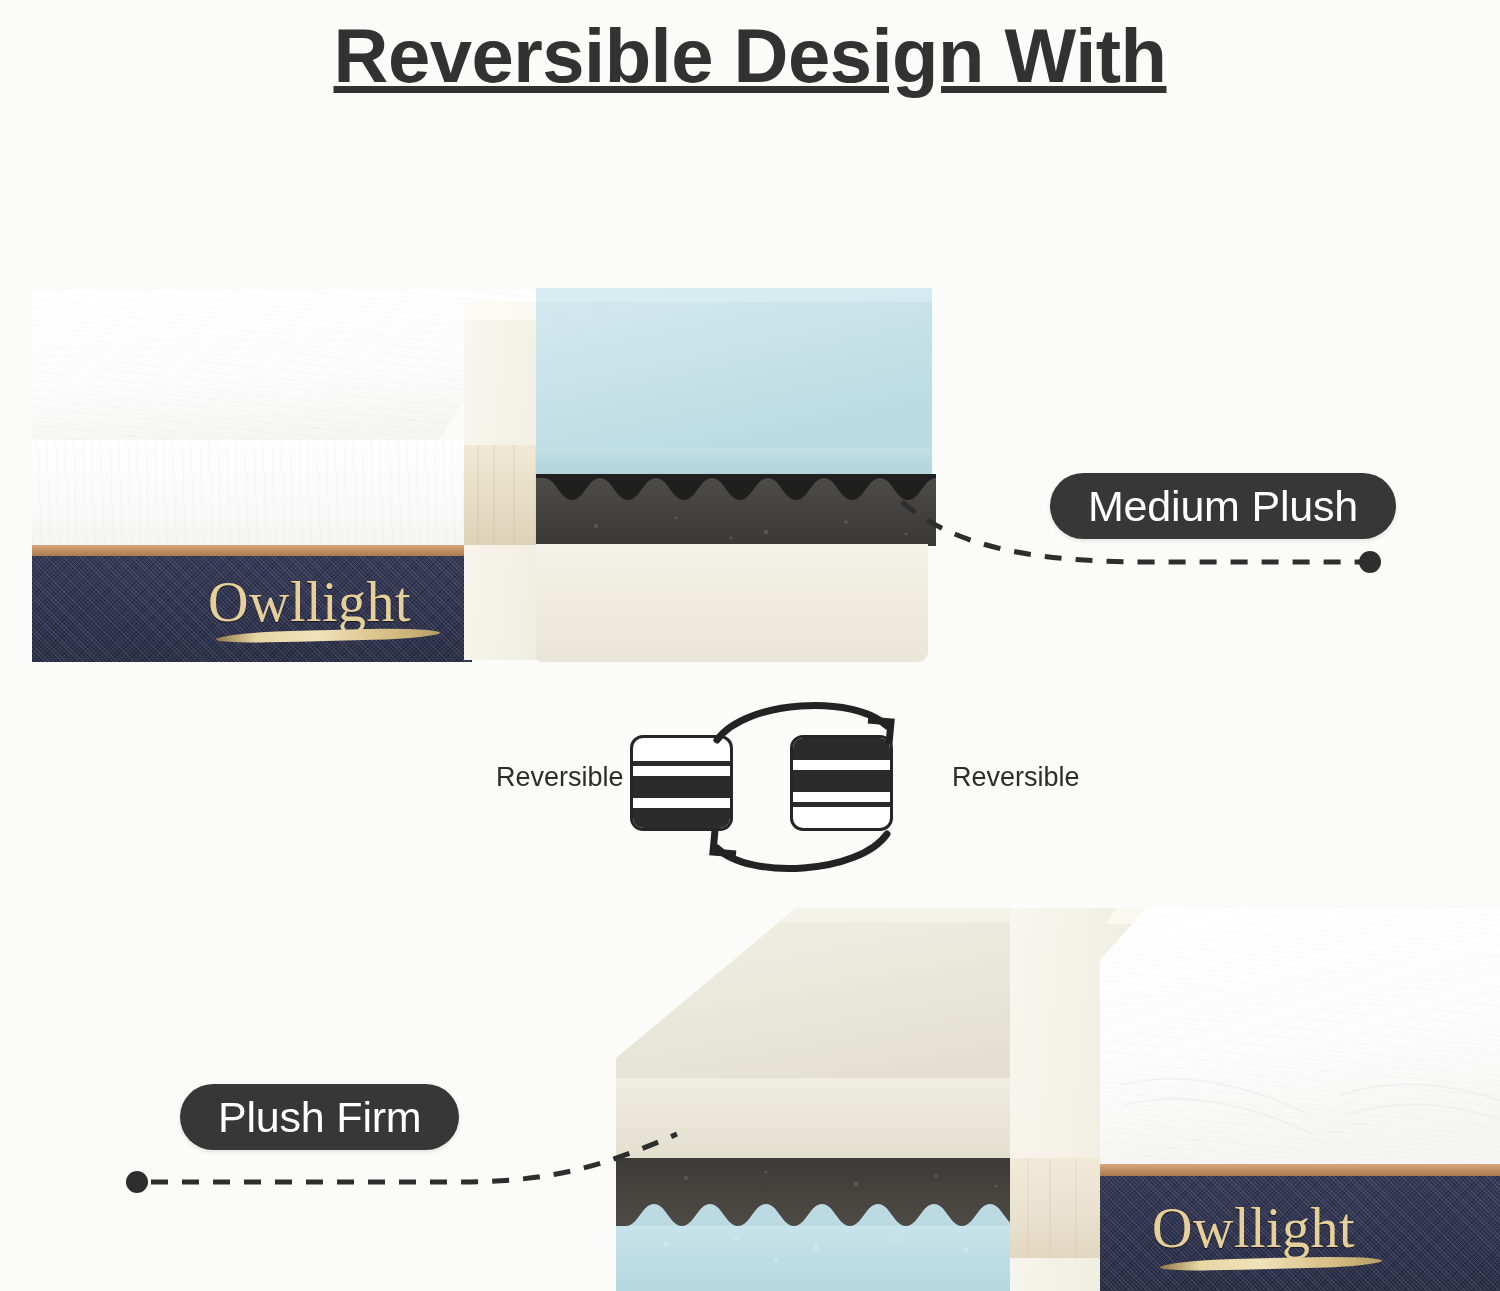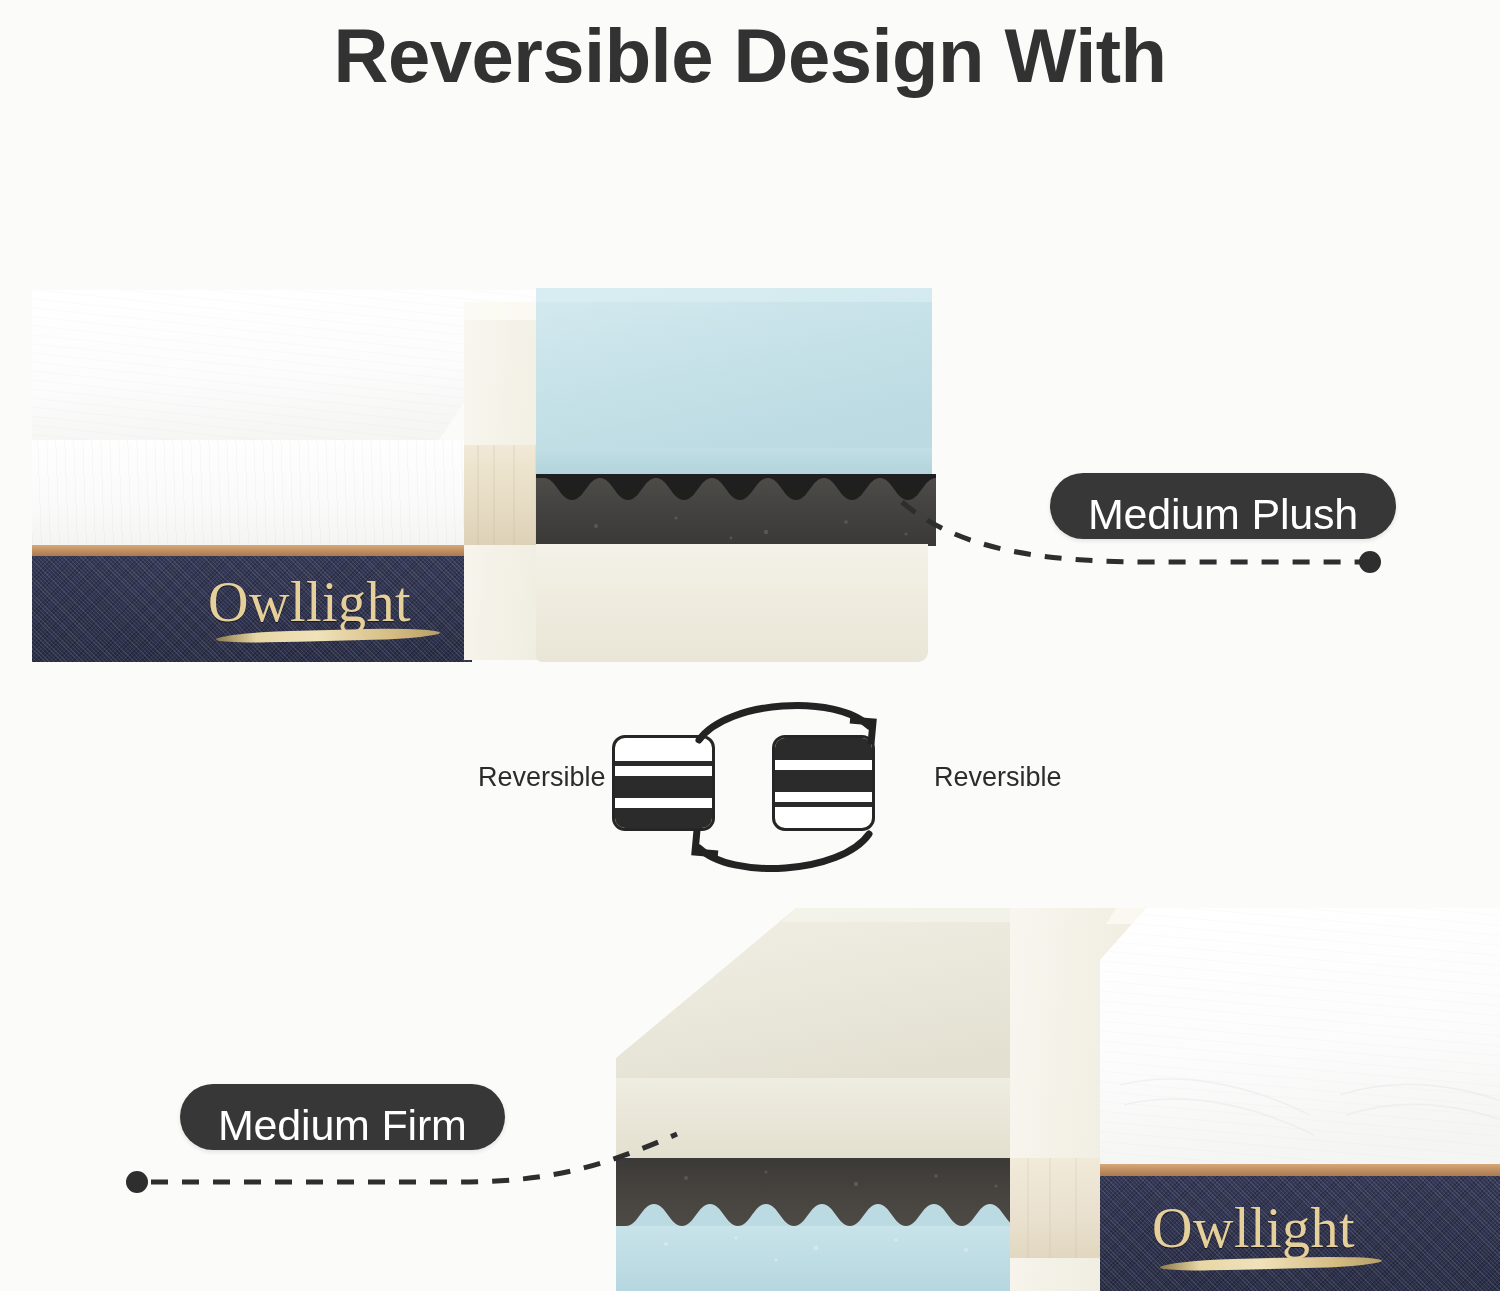--- a/index.html
+++ b/index.html
@@ -19,21 +19,21 @@
   .headline {
     position: absolute;
     top: 2px; left: 0; width: 1500px;
     text-align: center;
     color: #323232;
     font-size: 76px;
     font-weight: bold;
     line-height: 1.42;
     letter-spacing: -0.5px;
   }
-  .headline .line { display: block; }
+  .headline .line { display: block; text-decoration: underline; }
 
   
   .mattress { position: absolute; margin-left: 40px; }
   .cover-face {
     position: absolute;
     background:
       repeating-linear-gradient(88deg, rgba(0,0,0,0.025) 0 1px, rgba(0,0,0,0) 1px 9px),
       linear-gradient(180deg, #fefefe 0%, #fafafa 60%, #f4f4f3 100%);
   }
 
@@ -89,21 +89,21 @@
 
   
   .badge {
     position: absolute;
     background: #373737;
     color: #ffffff;
     border-radius: 46px;
     font-size: 43px;
     font-weight: normal;
     display: flex;
-    align-items: flex-end;
+    align-items: center;
     justify-content: center;
     white-space: nowrap;
     padding: 0 38px;
     box-shadow: 0 2px 4px rgba(0,0,0,0.10);
     letter-spacing: -0.2px;
   }
 
   .connector { position: absolute; overflow: visible; }
 
   
@@ -235,21 +235,21 @@
 
   <svg class="connector" width="480" height="120" style="left:900px; top:500px;">
     <path d="M2,2 C60,52 150,62 250,62 L462,62" stroke="#2e2e2e" stroke-width="5" fill="none" stroke-dasharray="17 14" stroke-linecap="butt"></path>
     <circle cx="470" cy="62" r="11" fill="#2e2e2e"></circle>
   </svg>
 
   <div class="badge" style="left:1050px; top:473px; height:66px;">
     <span>Medium Plush</span>
   </div>
 
-  <div class="reversible-group" style="left:452px; top:690px; width:620px; height:190px;">
+  <div class="reversible-group" style="left:470px; top:690px; width:620px; height:190px;">
 
     <div class="rev-label" style="left:26px; top:72px;">Reversible</div>
 
     <div class="rev-card" style="left:160px; top:45px;">
       <div class="rev-stripe" style="top:23px; height:5px;"></div>
       <div class="rev-stripe" style="top:38px; height:22px;"></div>
       <div class="rev-stripe" style="top:70px; height:22px;"></div>
     </div>
 
     <div class="rev-card" style="left:320px; top:45px;">
@@ -392,16 +392,16 @@
       <div class="brand-swoosh" style="left:60px; top:82px; width:222px;"></div>
     </div>
   </div>
 
   <svg class="connector" width="560" height="110" style="left:125px; top:1130px;">
     <circle cx="12" cy="52" r="11" fill="#2e2e2e"></circle>
     <path d="M26,52 L330,52 C420,52 470,40 552,4" stroke="#2e2e2e" stroke-width="5" fill="none" stroke-dasharray="17 14" stroke-linecap="butt"></path>
   </svg>
 
   <div class="badge" style="left:180px; top:1084px; height:66px;">
-    <span>Medium Firm</span>
+    <span>Plush Firm</span>
   </div>
 
 </div>
 
 </body></html>

